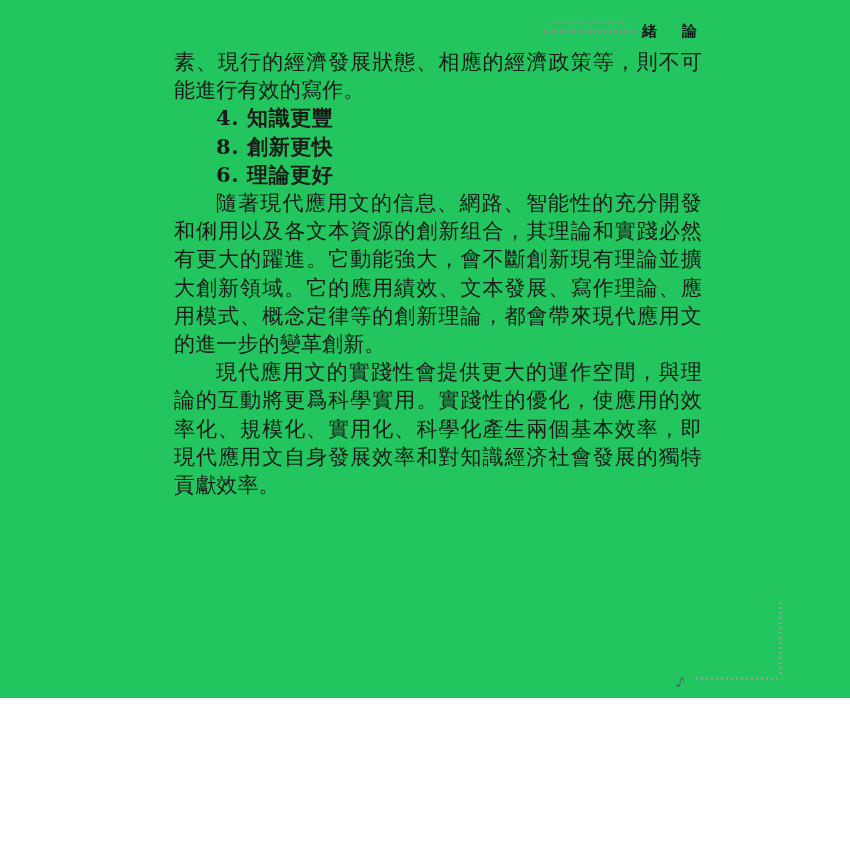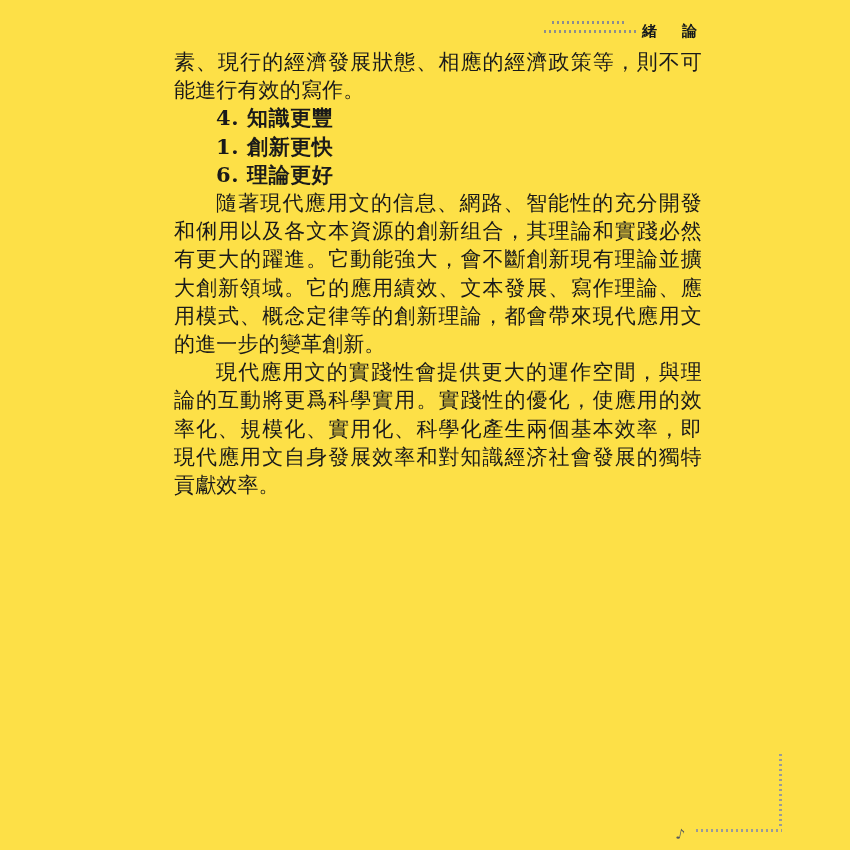--- a/index.html
+++ b/index.html
@@ -11,22 +11,22 @@
     height: 850px;
     background: #ffffff;
     font-family: "DejaVu Serif", "Liberation Serif", serif;
     color: #1b1b1b;
     overflow: hidden;
   }
 
   .page {
     position: relative;
     width: 850px;
-    height: 850px;
-    background: #fde047;
+    height: 698px;
+    background: #22c55e;
     box-sizing: border-box;
   }
 
   
   .running-head {
     position: absolute;
     top: 14px;
     right: 148px;
     display: flex;
     align-items: flex-end;
@@ -151,21 +151,21 @@
     <span class="head-title">緒　論</span>
   </div>
 
   <div class="text-column">
 
     <p class="para cont">素、現行的經濟發展狀態、相應的經濟政策等，則不可能進行有效的寫作。</p>
 
 
     <p class="para heading">4. 知識更豐</p>
 
-    <p class="para heading">1. 創新更快</p>
+    <p class="para heading">8. 創新更快</p>
 
     <p class="para heading">6. 理論更好</p>
     <p class="para indent">隨著現代應用文的信息、網路、智能性的充分開發和俐用以及各文本資源的創新组合，其理論和實踐必然有更大的躍進。它動能強大，會不斷創新現有理論並擴大創新領域。它的應用績效、文本發展、寫作理論、應用模式、概念定律等的創新理論，都會帶來現代應用文的進一步的變革創新。</p>
 
     <p class="para indent">現代應用文的實踐性會提供更大的運作空間，與理論的互動將更爲科學實用。實踐性的優化，使應用的效率化、規模化、實用化、科學化產生兩個基本效率，即現代應用文自身發展效率和對知識經济社會發展的獨特貢獻效率。</p>
 
   </div>
 
   <div class="corner-ornament">
     <span class="v-line"></span>

